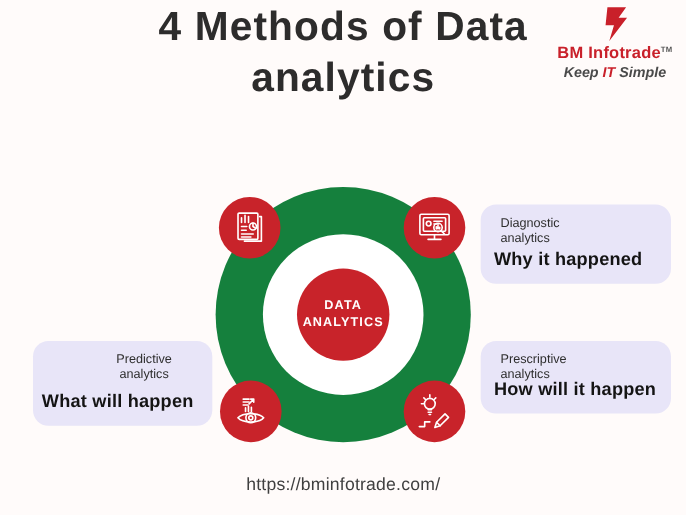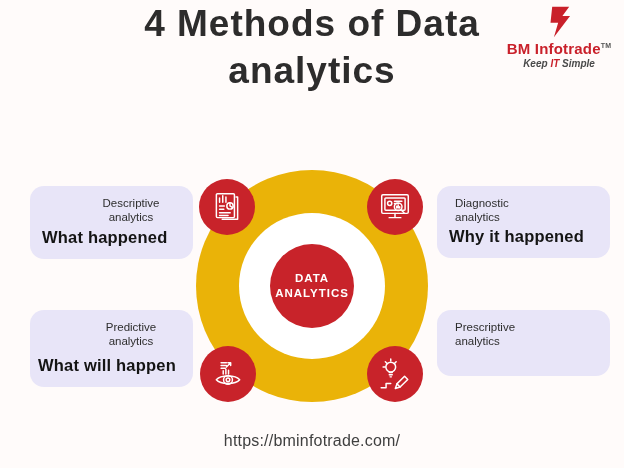--- a/index.html
+++ b/index.html
@@ -15,21 +15,21 @@
     position:absolute; left:0; top:44; width:624px;
     text-align:center; color:#2d2c2c; font-weight:700;
     font-size:37px; line-height:47px; letter-spacing:1px;
   }
 
   
   .logo { position:absolute; top:5px; right:6px; width:118px; text-align:center; }
   .logo-mark { display:block; margin:0 auto 1px auto; }
   .logo-text { font-size:15px; font-weight:700; color:#c9202a; letter-spacing:0.2px; white-space:nowrap; }
   .logo-text sup { font-size:7px; color:#555; font-weight:700; }
-  .logo-tagline { font-size:10px; font-style:italic; font-weight:700; color:#4a4a4a; margin-top:1px; }
+  .logo-tagline { font-size:13px; font-style:italic; font-weight:700; color:#4a4a4a; margin-top:1px; }
   .logo-tagline .accent { color:#c9202a; }
 
   
   .card {
     position:absolute; background:#e8e5f8; border-radius:14px;
   }
   .card-tl { left:30px;  top:186px; width:163px; height:73px; }
   .card-tr { left:437px; top:186px; width:173px; height:72px; }
   .card-bl { left:30px;  top:310px; width:163px; height:77px; }
   .card-br { left:437px; top:310px; width:173px; height:66px; }
@@ -42,21 +42,21 @@
   .card-heading {
     position:absolute; bottom:12px; font-size:16.5px; font-weight:700;
     color:#141414; white-space:nowrap; letter-spacing:0.2px;
   }
   .heading-l8  { left:8px; }
   .heading-l12 { left:12px; }
 
   
   .ring {
     position:absolute; left:196px; top:170px; width:232px; height:232px;
-    border-radius:50%; background:#eab308;
+    border-radius:50%; background:#15803d;
   }
   .ring-inner {
     position:absolute; left:43px; top:43px; width:146px; height:146px;
     border-radius:50%; background:#ffffff;
   }
   .center-circle {
     position:absolute; left:74px; top:74px; width:84px; height:84px;
     border-radius:50%; background:#c8232a; color:#ffffff;
     display:flex; align-items:center; justify-content:center;
     text-align:center; font-weight:700; font-size:11.5px;
@@ -89,37 +89,34 @@
   </div>
 
   <div class="logo">
     <svg class="logo-mark" width="34" height="34" viewBox="0 0 36 40">
       <polygon points="10,2 30,2 22,13 31,13 12,38 17,21 8,21" fill="#c9202a"></polygon>
     </svg>
     <div class="logo-text"><span>BM Infotrade</span><sup>TM</sup></div>
     <div class="logo-tagline"><span>Keep </span><span class="accent">IT</span><span> Simple</span></div>
   </div>
 
-  <div class="card card-tl">
-    <div class="card-label label-right">Descriptive analytics</div>
-    <div class="card-heading heading-l12">What happened</div>
-  </div>
 
   <div class="card card-bl">
     <div class="card-label label-right">Predictive analytics</div>
     <div class="card-heading heading-l8">What will happen</div>
   </div>
 
   <div class="card card-tr">
     <div class="card-label label-left">Diagnostic analytics</div>
     <div class="card-heading heading-l12">Why it happened</div>
   </div>
 
   <div class="card card-br">
     <div class="card-label label-left">Prescriptive analytics</div>
+    <div class="card-heading heading-l12">How will it happen</div>
   </div>
 
   <div class="ring">
     <div class="ring-inner"></div>
     <div class="center-circle">
       <div>
         <div>DATA</div>
         <div>ANALYTICS</div>
       </div>
     </div>

